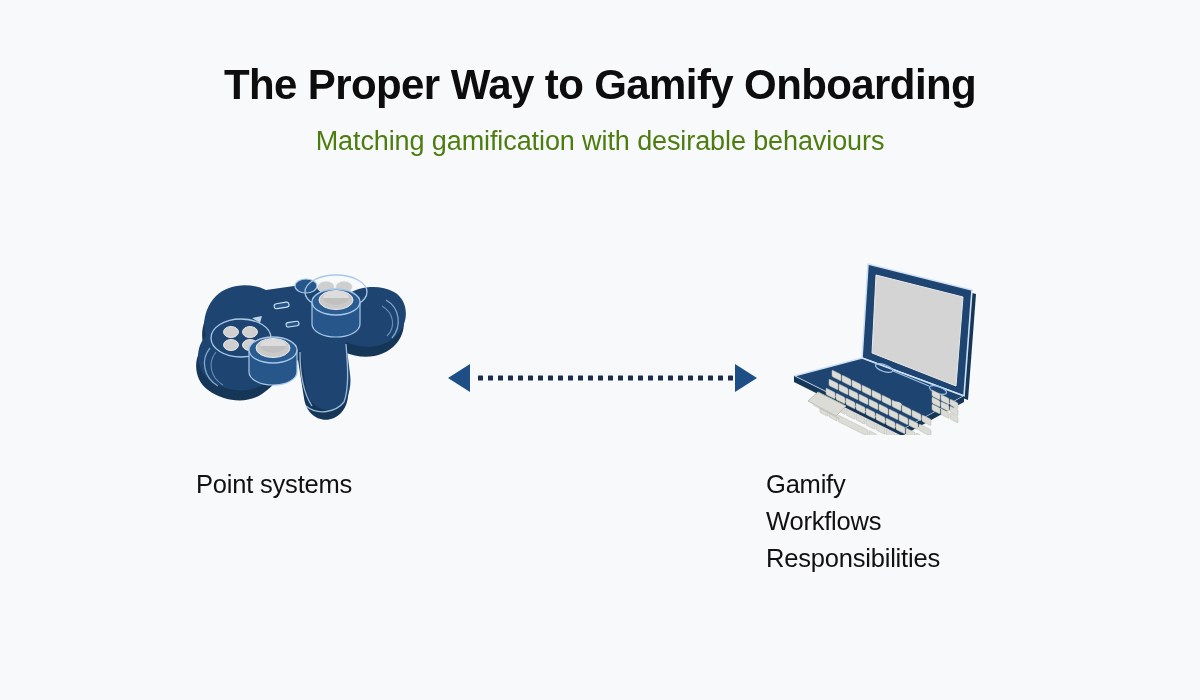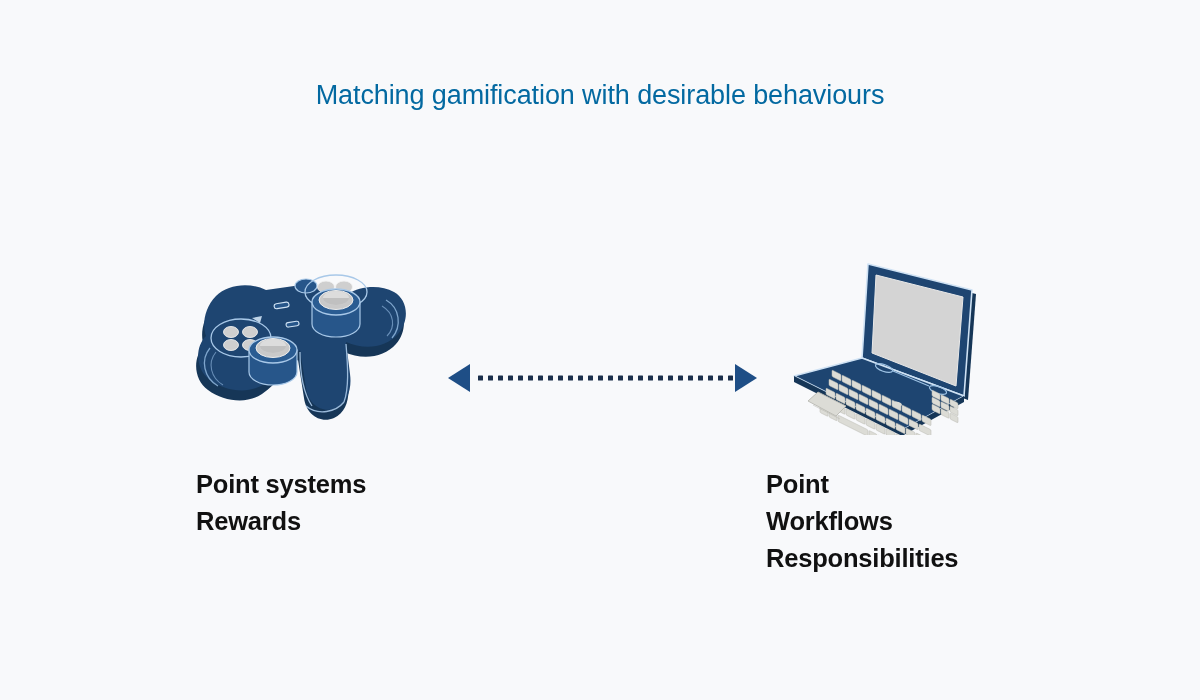--- a/index.html
+++ b/index.html
@@ -36,21 +36,21 @@
     font-weight: 700;
     color: #0d0d0d;
     letter-spacing: -0.6px;
     line-height: 1.1;
     margin: 0;
     white-space: nowrap;
   }
   .subtitle {
     font-size: 27px;
     font-weight: 400;
-    color: #0369a1;
+    color: #4d7c0f;
     letter-spacing: -0.1px;
     line-height: 1.2;
     margin: 17px 0 0 0;
     white-space: nowrap;
   }
 
   
   .stage {
     position: absolute;
     left: 0;
@@ -88,28 +88,29 @@
     position: absolute;
     font-size: 25.5px;
     font-weight: 400;
     color: #111111;
     line-height: 37px;
     letter-spacing: -0.2px;
     white-space: nowrap;
   }
   .caption-left  { left: 196px; top: 466px; }
   .caption-right { left: 766px; top: 466px; }
-  .caption-line { display: block; font-weight: bold; }
+  .caption-line { display: block; }
 </style>
 </head>
 <body>
 
 <div id="canvas">
 
   <div class="header">
+    <h1 class="title">The Proper Way to Gamify Onboarding</h1>
     <p class="subtitle">Matching gamification with desirable behaviours</p>
   </div>
 
   <div class="stage">
 
     <div class="art-gamepad">
       <svg viewBox="0 0 230 190" width="230" height="190" xmlns="http://www.w3.org/2000/svg">
         <defs>
           <clipPath id="clipL">
               <rect x="0" y="0" width="230" height="190"></rect>
@@ -342,22 +343,21 @@
 
           <ellipse cx="118" cy="164" rx="4" ry="2" fill="#dcdcd6" transform="rotate(19 118 164)"></ellipse>
         </g>
       </svg>
     </div>
 
   </div>
 
   <div class="caption caption-left">
     <span class="caption-line">Point systems</span>
-    <span class="caption-line">Rewards</span>
   </div>
 
   <div class="caption caption-right">
-    <span class="caption-line">Point</span>
+    <span class="caption-line">Gamify</span>
     <span class="caption-line">Workflows</span>
     <span class="caption-line">Responsibilities</span>
   </div>
 
 </div>
 
 </body></html>

